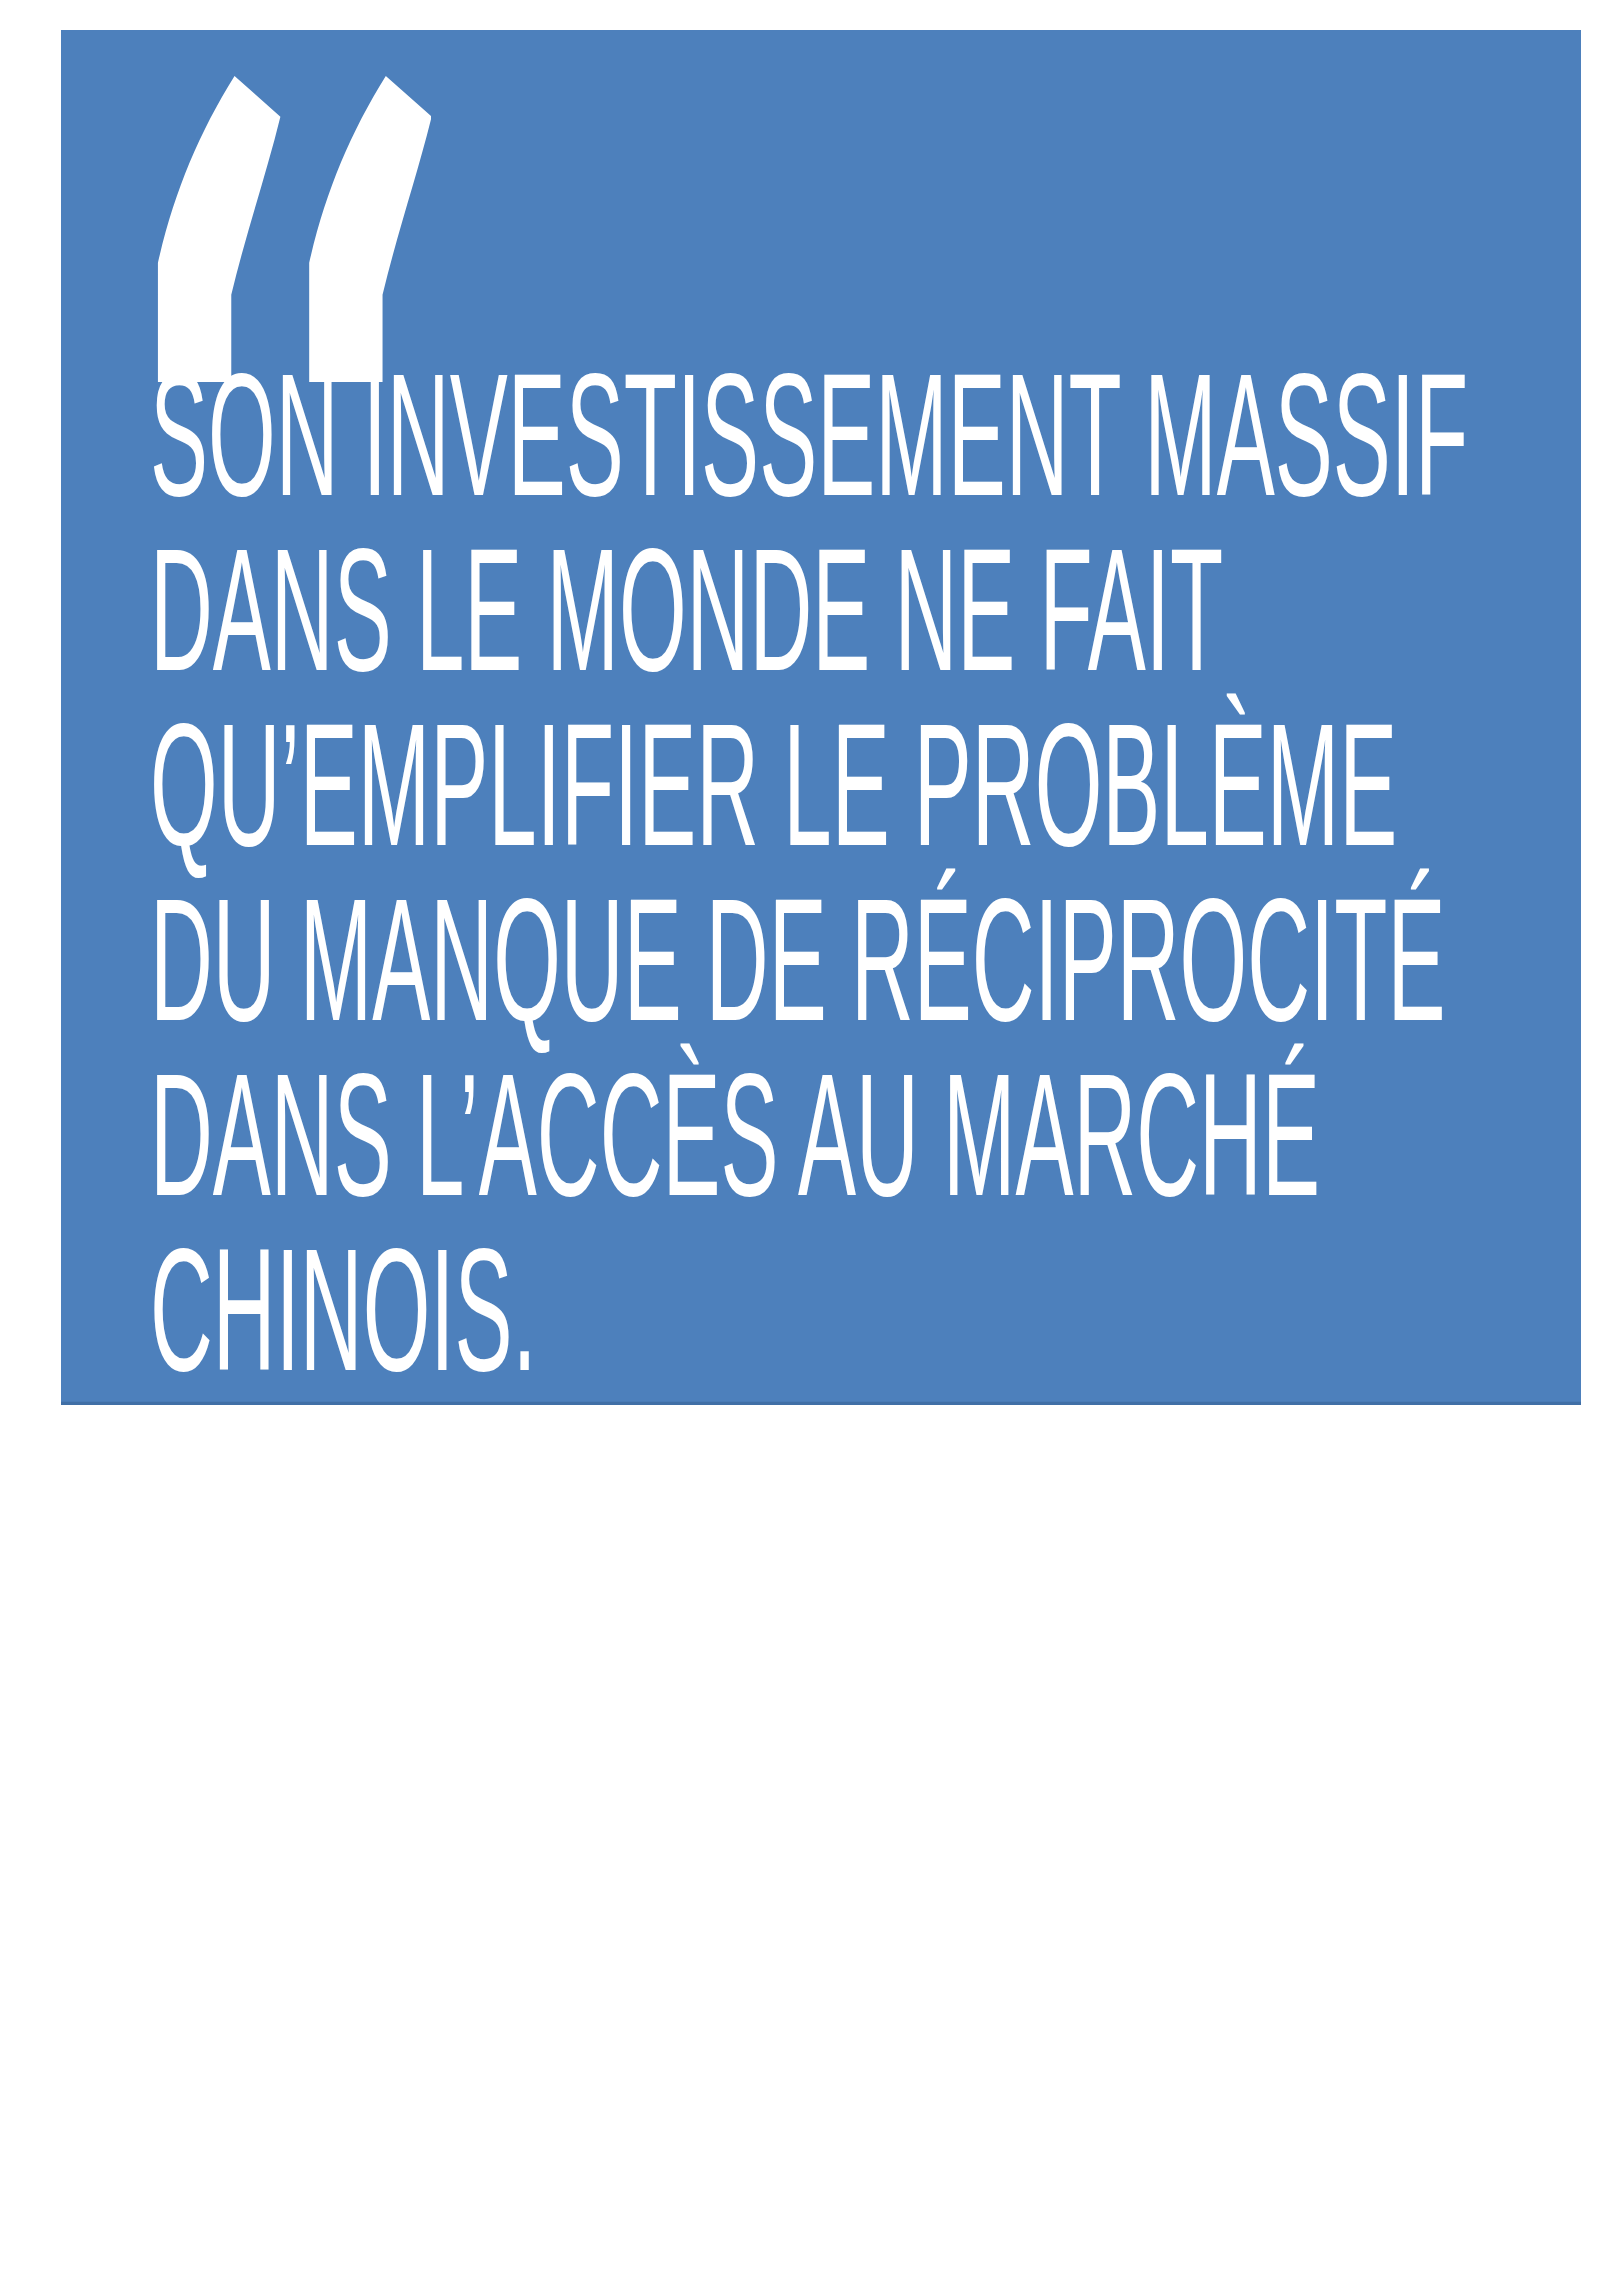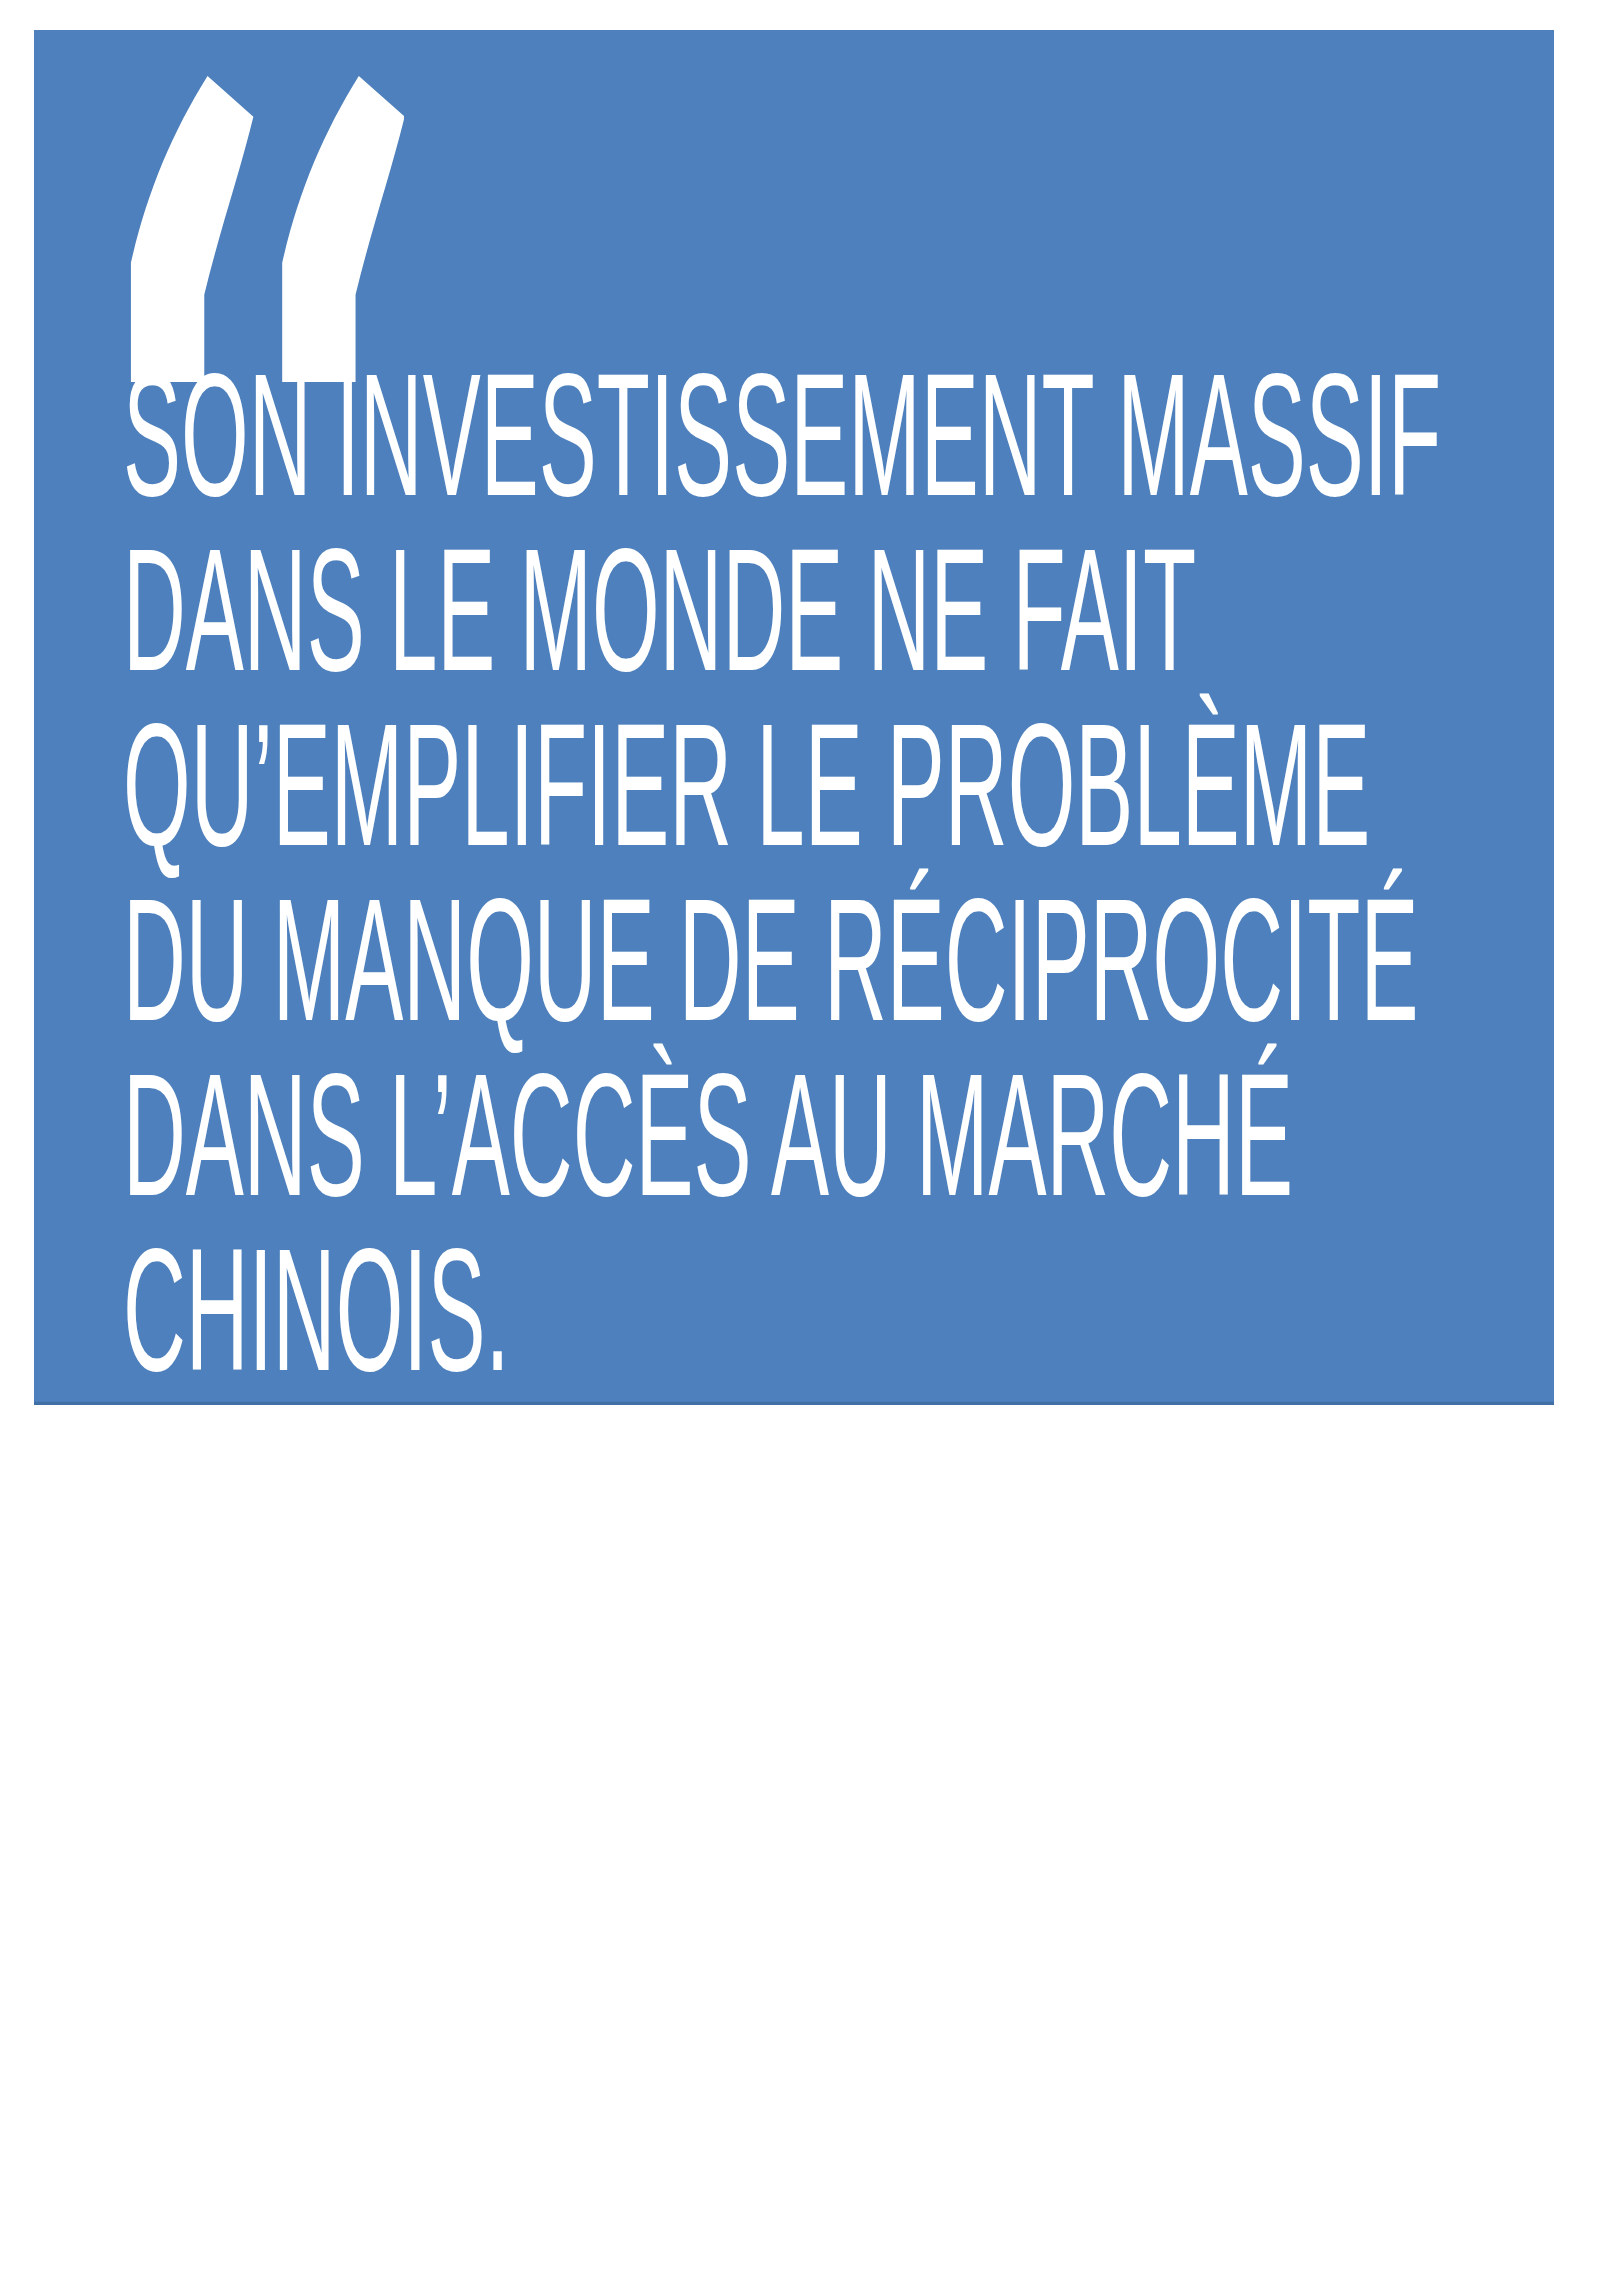--- a/index.html
+++ b/index.html
@@ -10,21 +10,21 @@
   .page {
     position: relative;
     width: 1623px;
     height: 2295px;
     background: #ffffff;
     overflow: hidden;
     font-family: "Liberation Sans", "DejaVu Sans", sans-serif;
   }
   .quote-box {
     position: absolute;
-    left: 34px;
+    left: 61px;
     top: 30px;
     width: 1520px;
     height: 1375px;
     box-shadow: inset 0 -3.3px 0 rgba(20, 50, 90, 0.22);
   }
   .qmark {
     position: absolute;
     left: 93px;
     top: 46px;
     width: 277px;

